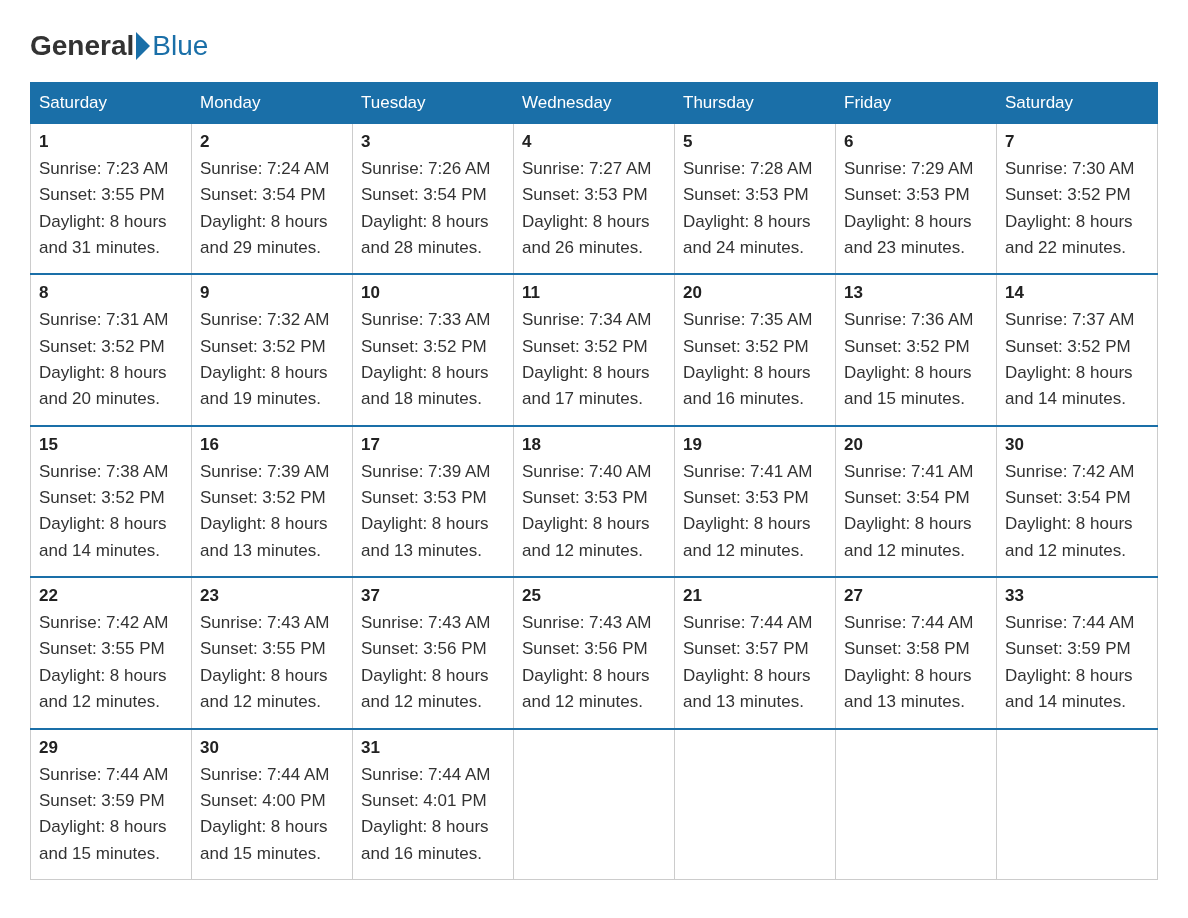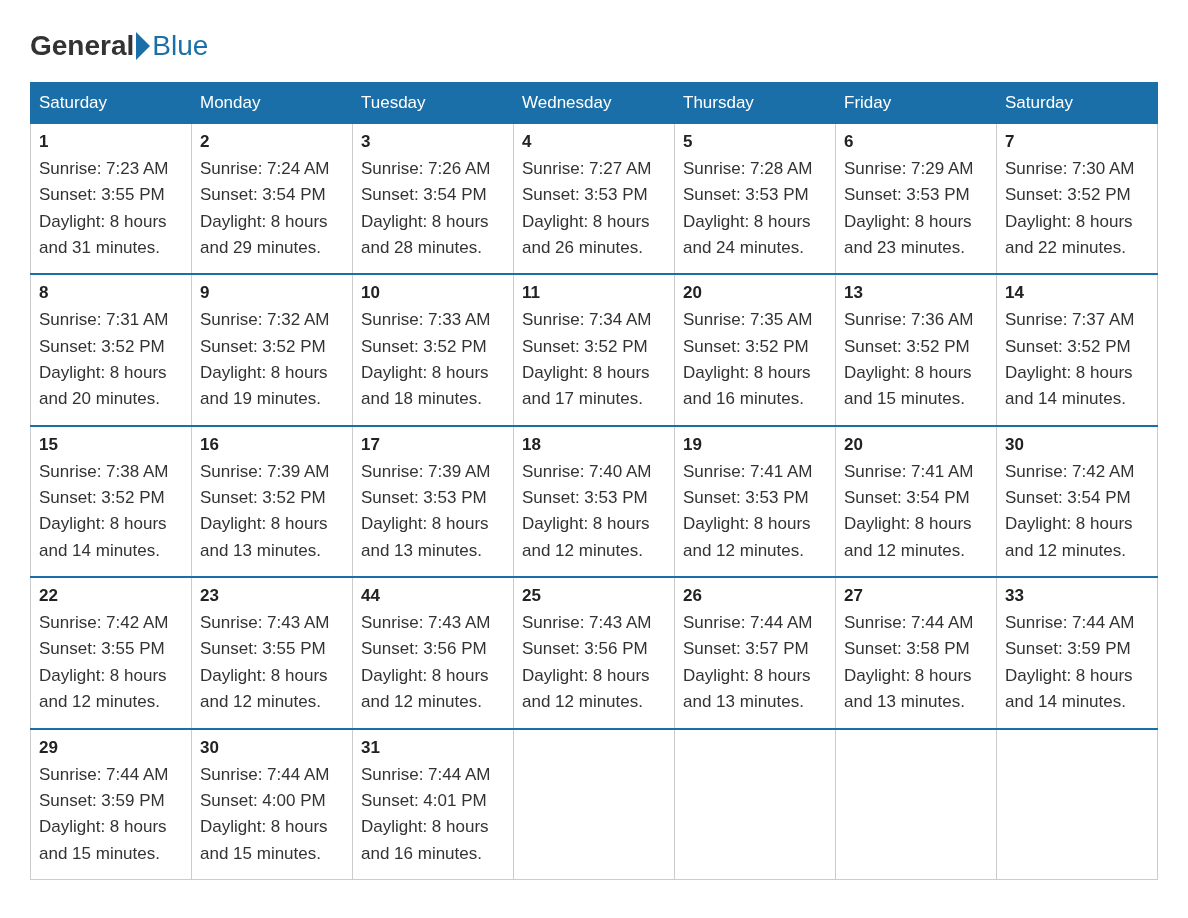--- a/index.html
+++ b/index.html
@@ -339,39 +339,39 @@
         <td>
         <span class="day-num">23</span>
         <div class="day-info">
           Sunrise: 7:43 AM<br>
           Sunset: 3:55 PM<br>
           Daylight: 8 hours<br>
           and 12 minutes.
         </div>
       </td>
         <td>
-        <span class="day-num">44</span>
+        <span class="day-num">37</span>
         <div class="day-info">
           Sunrise: 7:43 AM<br>
           Sunset: 3:56 PM<br>
           Daylight: 8 hours<br>
           and 12 minutes.
         </div>
       </td>
         <td>
         <span class="day-num">25</span>
         <div class="day-info">
           Sunrise: 7:43 AM<br>
           Sunset: 3:56 PM<br>
           Daylight: 8 hours<br>
           and 12 minutes.
         </div>
       </td>
         <td>
-        <span class="day-num">26</span>
+        <span class="day-num">21</span>
         <div class="day-info">
           Sunrise: 7:44 AM<br>
           Sunset: 3:57 PM<br>
           Daylight: 8 hours<br>
           and 13 minutes.
         </div>
       </td>
         <td>
         <span class="day-num">27</span>
         <div class="day-info">

